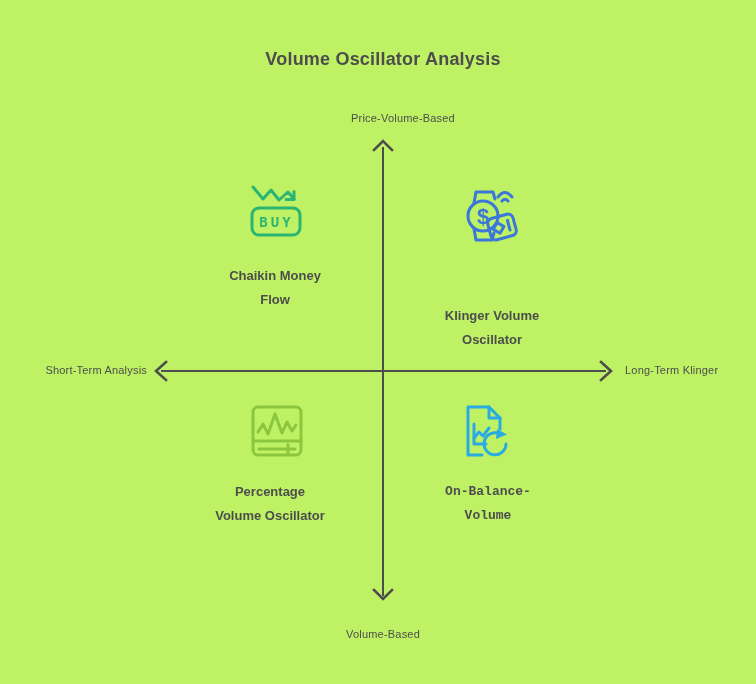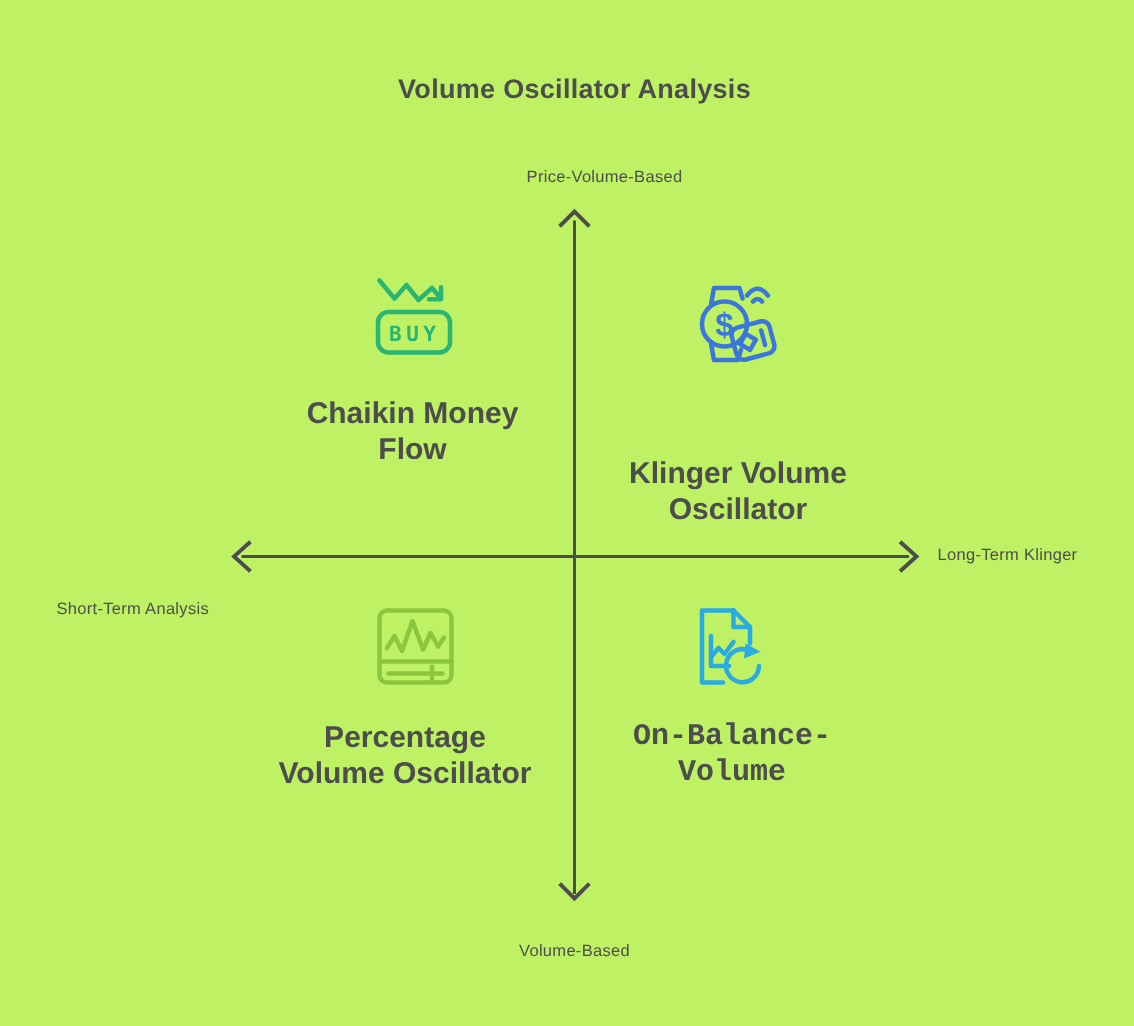--- a/index.html
+++ b/index.html
@@ -12,21 +12,21 @@
     font-size:18px;font-weight:bold;color:#4d4d4d;white-space:nowrap;letter-spacing:.2px;
   }
   .axes-svg{position:absolute;left:0;top:0;}
   .axis-label{
     position:absolute;font-size:11px;color:#4d4d4d;letter-spacing:.2px;white-space:nowrap;
   }
   .axis-label.v{transform:translateX(-50%);}
   .q-icon{position:absolute;}
   .q-label{
     position:absolute;text-align:center;white-space:pre-line;
-    font-size:20px;line-height:24px;font-weight:bold;color:#4d4d4d;
+    font-size:13px;line-height:24px;font-weight:bold;color:#4d4d4d;
   }
 </style>
 </head>
 <body>
 
 <div class="canvas">
 
   <div class="title">Volume Oscillator Analysis</div>
 
   <svg class="axes-svg" width="756" height="684" viewBox="0 0 756 684">
@@ -37,21 +37,21 @@
     <g stroke="#4d4d4d" stroke-width="2.6" fill="none" stroke-linecap="square">
       <path d="M374,150 L383,141 L392,150"></path>
       <path d="M374,590 L383,599 L392,590"></path>
       <path d="M166,362 L156,371 L166,380"></path>
       <path d="M601,362 L611,371 L601,380"></path>
     </g>
   </svg>
 
   <div class="axis-label v" style="left:383px;top:112px;margin-left:20px;">Price-Volume-Based</div>
   <div class="axis-label v" style="left:383px;top:628px;">Volume-Based</div>
-  <div class="axis-label" style="left:30px;top:364px;width:117px;text-align:center;margin-top:36px;">Short-Term Analysis</div>
+  <div class="axis-label" style="left:30px;top:364px;width:117px;text-align:right;">Short-Term Analysis</div>
   <div class="axis-label" style="left:625px;top:364px;">Long-Term Klinger</div>
 
   <div>
     <svg class="q-icon" style="left:248px;top:184px;" width="56" height="56" viewBox="0 0 56 56">
       <g fill="none" stroke-width="3" stroke-linecap="round" stroke-linejoin="round" stroke="#2bb573">
         <path d="M5,3 L15,15 L23,6 L31,16 L40,8 L46,15"></path>
         <path d="M38,15.5 H46 V7.5"></path>
         <rect x="4" y="24" width="48" height="27" rx="7"></rect>
       </g>
       <text x="28.5" y="43" text-anchor="middle" font-family="DejaVu Sans Mono, monospace" font-size="14" font-weight="bold" letter-spacing="3" fill="#2bb573">BUY</text>

